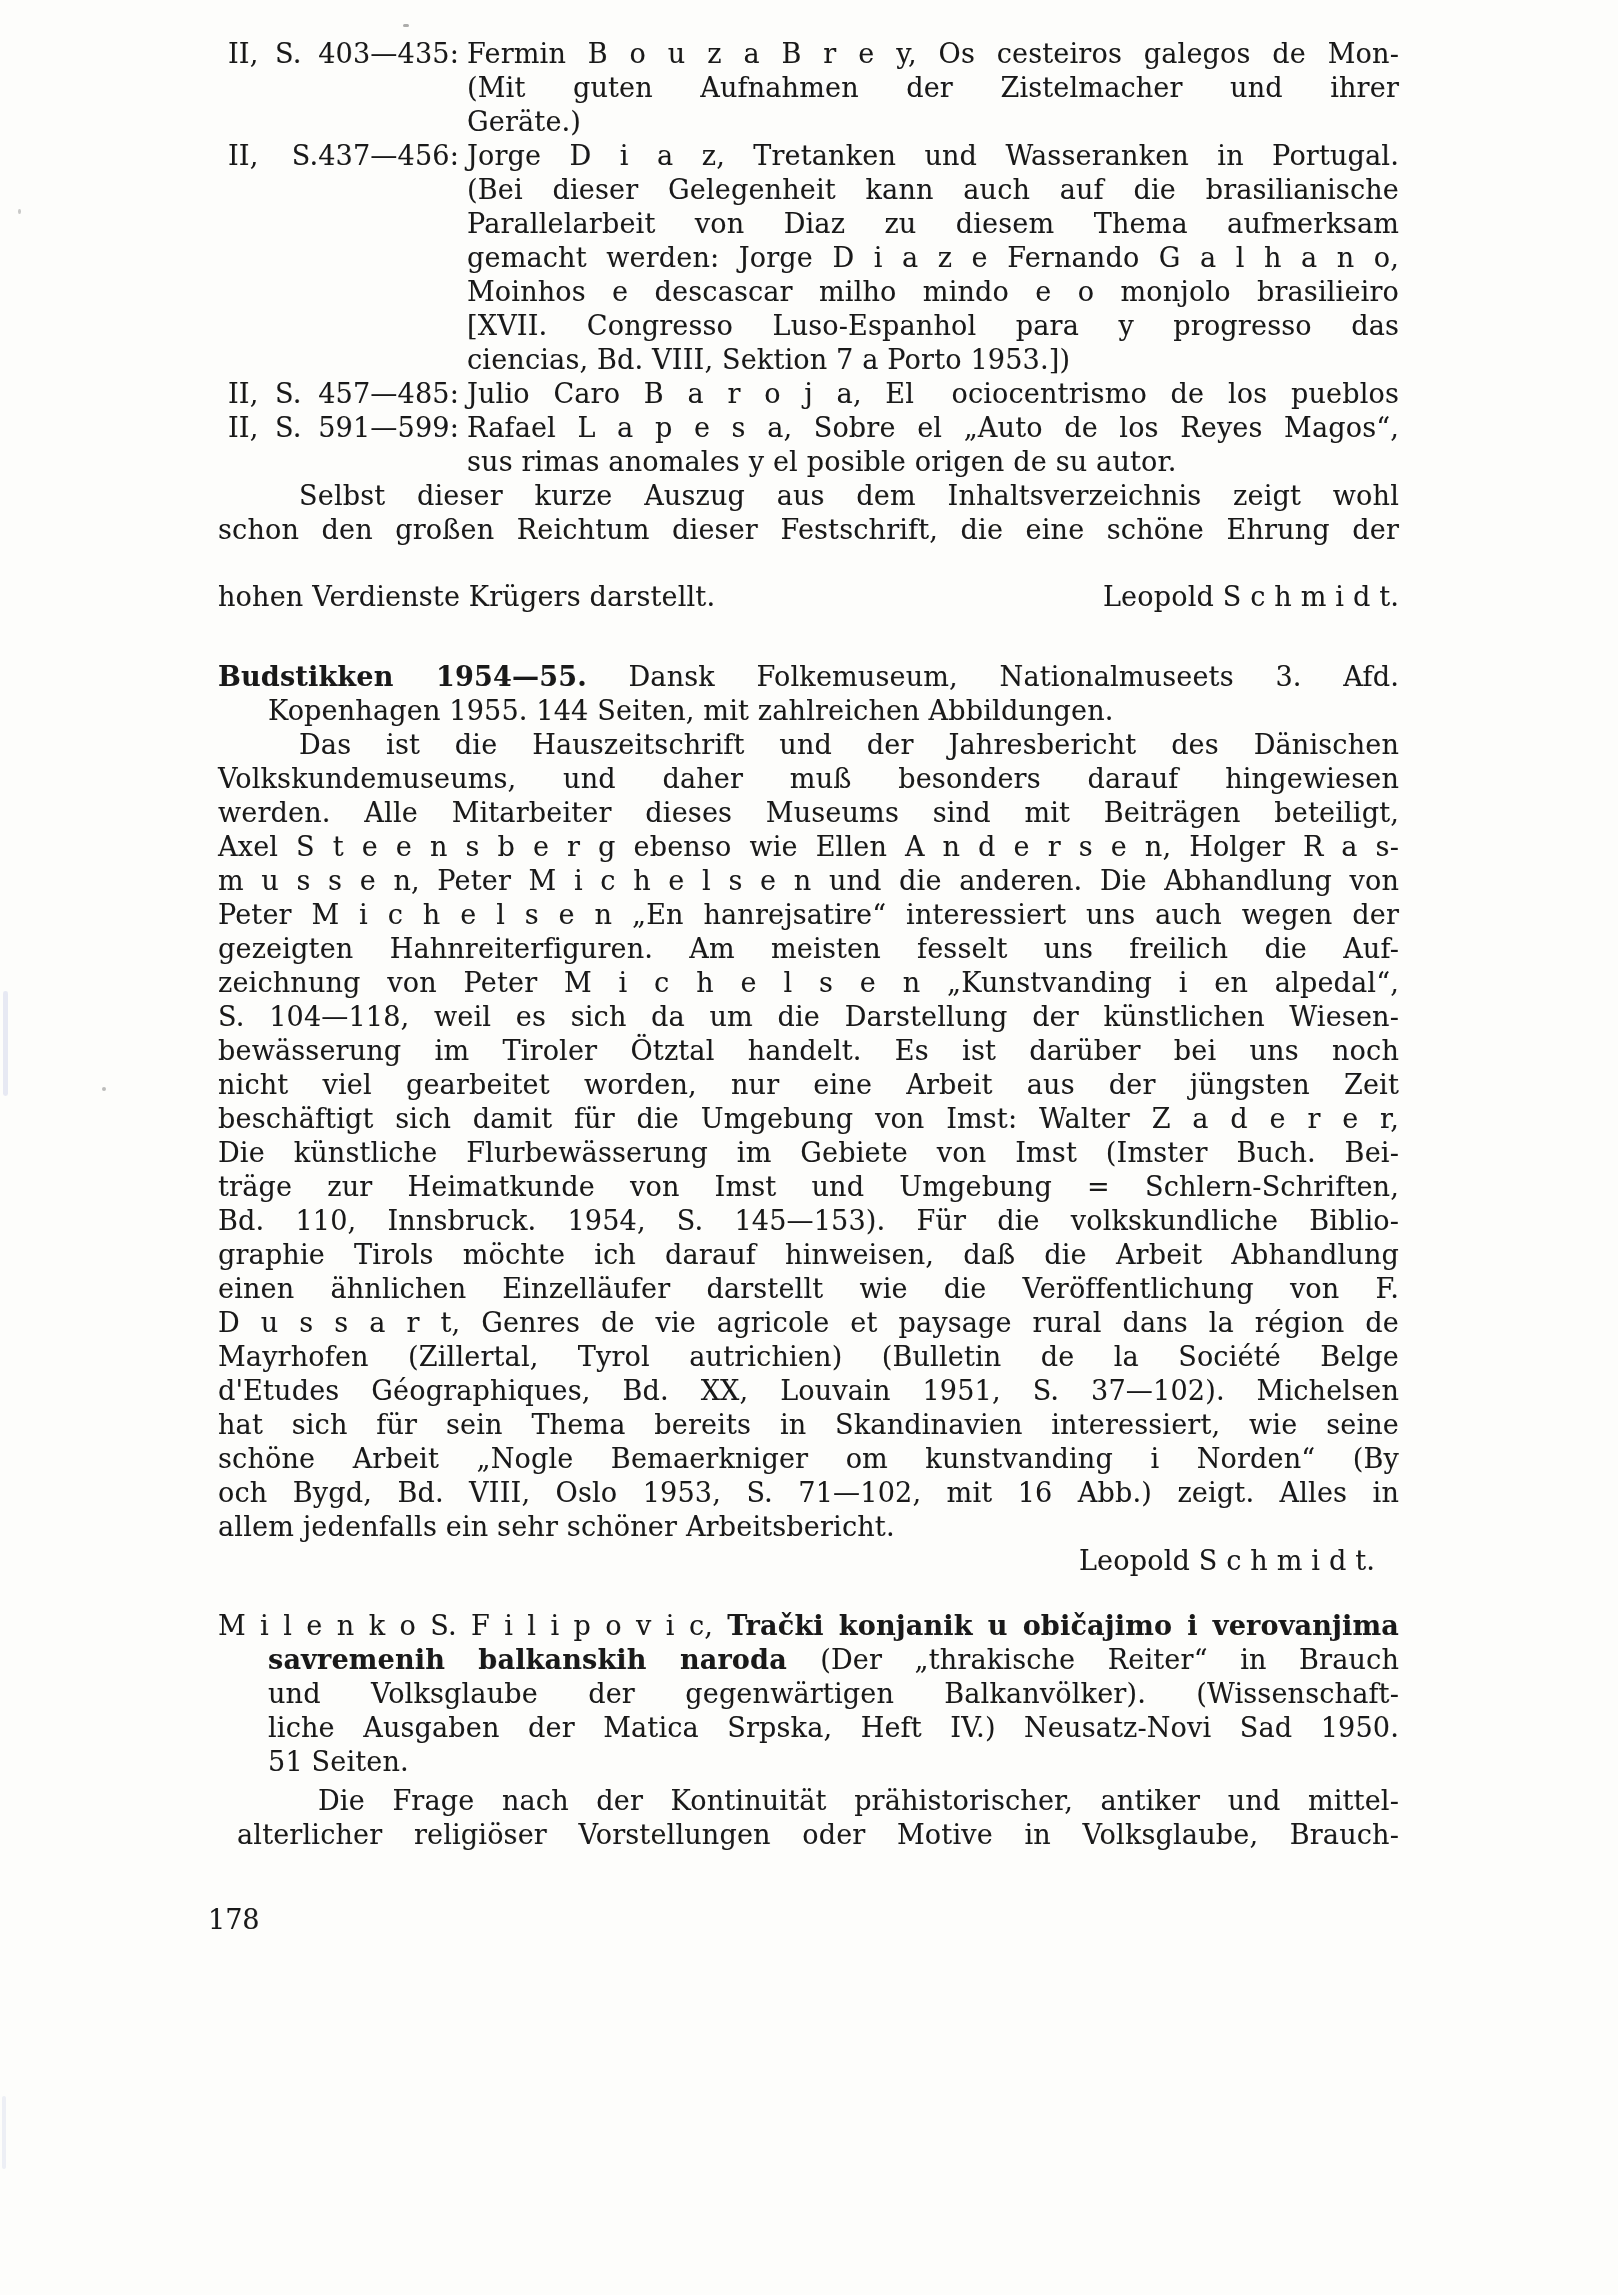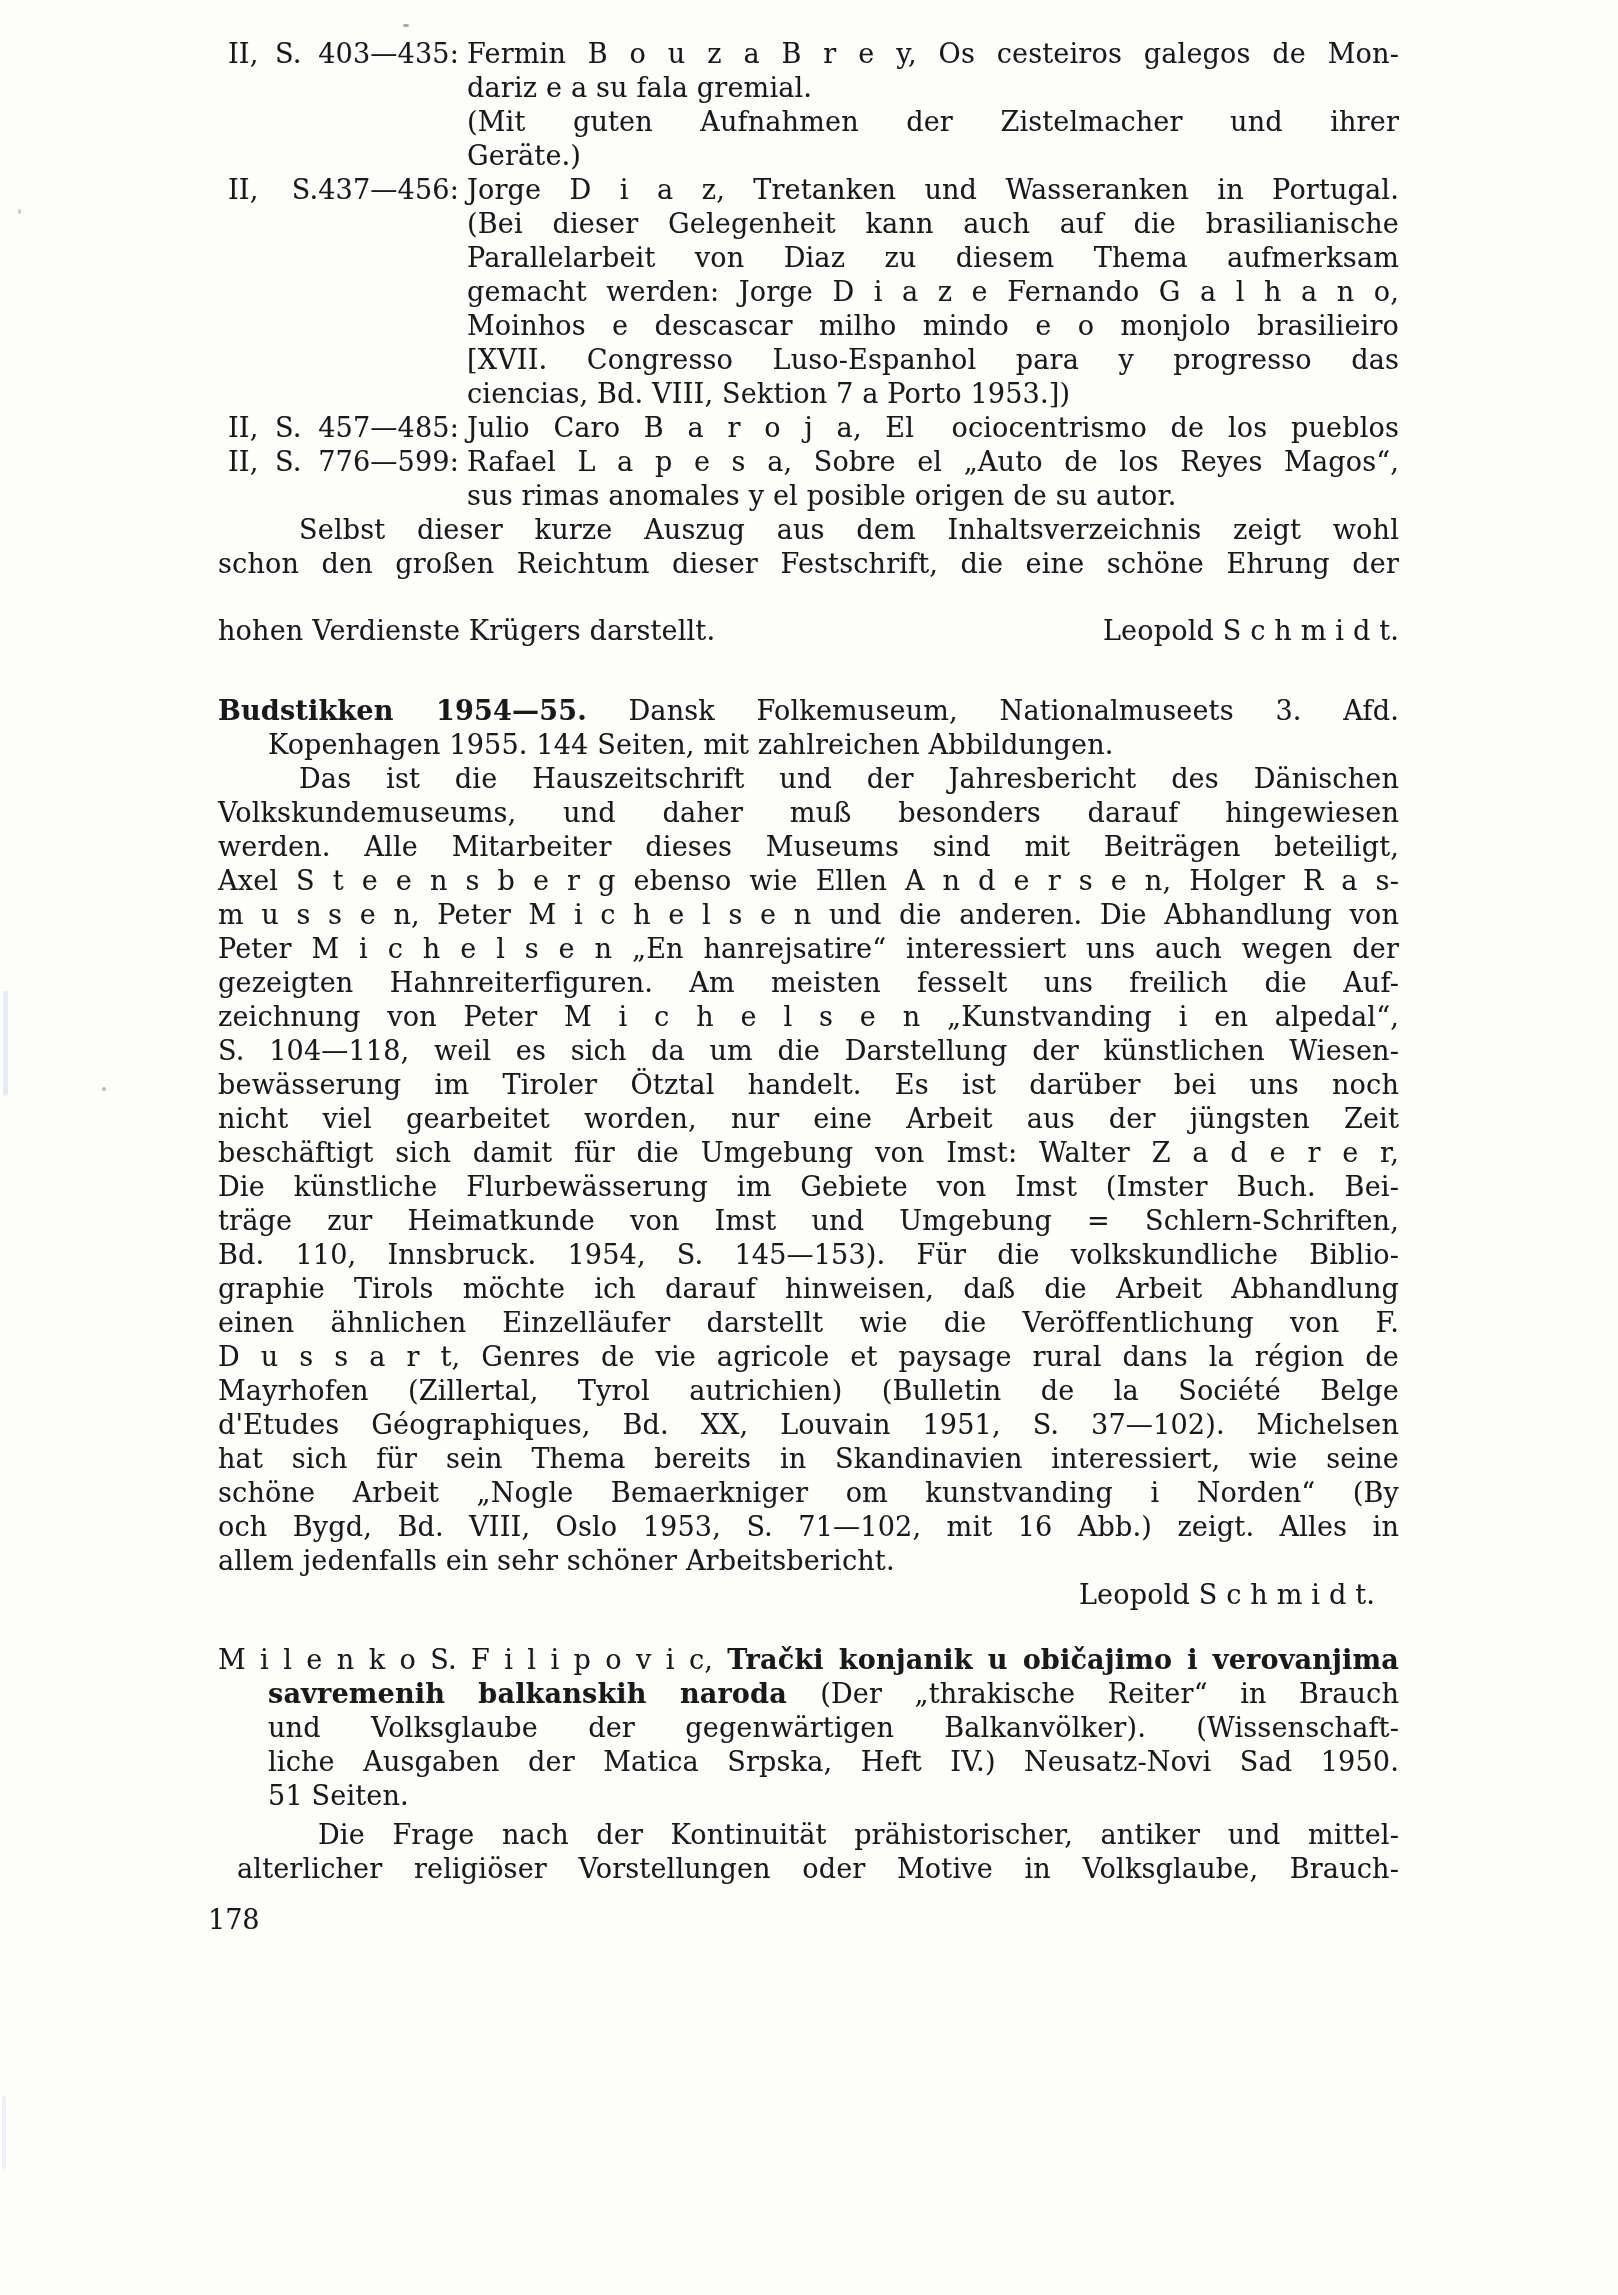--- a/index.html
+++ b/index.html
@@ -49,40 +49,39 @@
     background:rgba(20,20,20,0.22); border-radius:50%; }
 </style>
 </head>
 <body>
 
 <div class="page">
   <div class="text-block">
       <div class="blk blk-e1 type-entry">
         <span class="entry-label">II, S. 403—435:</span>
         <div class="line just">Fermin B o u z a B r e y, Os cesteiros galegos de Mon-</div>
-        <div class="line">dariz e a su fala gremial.</div>
         <div class="line just">(Mit guten Aufnahmen der Zistelmacher und ihrer</div>
         <div class="line">Geräte.)</div>
       </div>
       <div class="blk blk-e2 type-entry">
         <span class="entry-label">II, S.437—456:</span>
         <div class="line just">Jorge D i a z, Tretanken und Wasseranken in Portugal.</div>
         <div class="line just">(Bei dieser Gelegenheit kann auch auf die brasilianische</div>
         <div class="line just">Parallelarbeit von Diaz zu diesem Thema aufmerksam</div>
         <div class="line just">gemacht werden: Jorge D i a z e Fernando G a l h a n o,</div>
         <div class="line just">Moinhos e descascar milho mindo e o monjolo brasilieiro</div>
         <div class="line just">[XVII. Congresso Luso-Espanhol para y progresso das</div>
         <div class="line">ciencias, Bd. VIII, Sektion 7 a Porto 1953.])</div>
       </div>
       <div class="blk blk-e3 type-entry">
         <span class="entry-label">II, S. 457—485:</span>
         <div class="line just">Julio Caro B a r o j a, El  ociocentrismo de los pueblos</div>
       </div>
       <div class="blk blk-e4 type-entry">
-        <span class="entry-label">II, S. 776—599:</span>
+        <span class="entry-label">II, S. 591—599:</span>
         <div class="line just">Rafael L a p e s a, Sobre el „Auto de los Reyes Magos“,</div>
         <div class="line">sus rimas anomales y el posible origen de su autor.</div>
       </div>
       <div class="blk blk-p1 type-para">
         <div class="line just ind">Selbst dieser kurze Auszug aus dem Inhaltsverzeichnis zeigt wohl</div>
         <div class="line just">schon den großen Reichtum dieser Festschrift, die eine schöne Ehrung der</div>
         <div class="line split">
           <span>hohen Verdienste Krügers darstellt.</span>
           <span>Leopold S c h m i d t.</span>
         </div>

